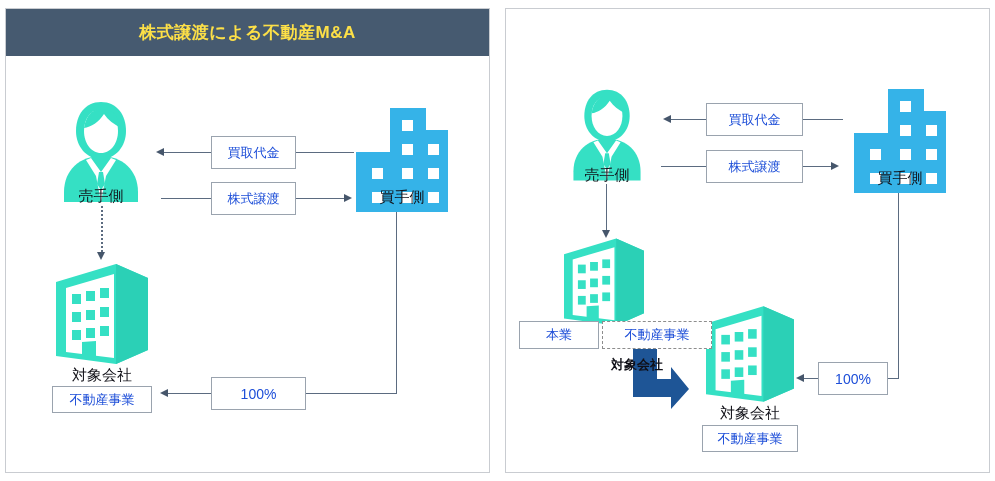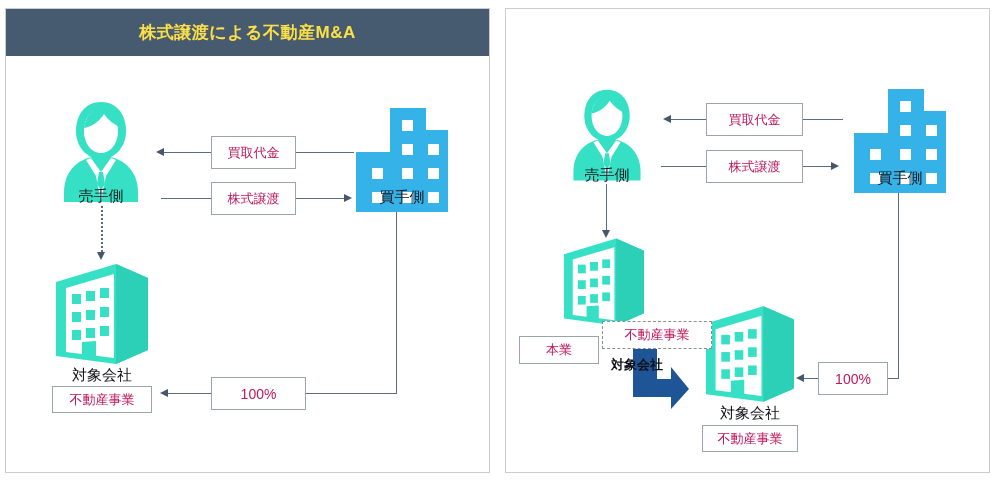--- a/index.html
+++ b/index.html
@@ -28,21 +28,21 @@
     font-weight:bold;font-size:17px;letter-spacing:.5px;
   }
   #panel-right .panel-header{letter-spacing:1.4px;}
   .panel-body{position:absolute;left:0;top:47px;right:0;bottom:0;}
 
   
   .labelbox{
     position:absolute;box-sizing:border-box;
     background:#ffffff;
     border:1px solid #9aa3ae;
-    color:#be185d;
+    color:#1d4ed8;
     font-size:13px;
     display:flex;align-items:center;justify-content:center;
     white-space:nowrap;
     z-index:6;
   }
   .labelbox.dashed{border:1px dashed #8d8d8d;}
   .labelbox.num{font-size:14px;}
 
   
   .line{position:absolute;background:#5b6b80;z-index:2;}
@@ -211,21 +211,21 @@
           <rect x="16" y="48" width="9" height="10" fill="#35e0c4"></rect>
           <rect x="30" y="46" width="9" height="10" fill="#35e0c4"></rect>
           <rect x="44" y="43" width="9" height="10" fill="#35e0c4"></rect>
           <rect x="16" y="66" width="9" height="10" fill="#35e0c4"></rect>
           <rect x="30" y="64" width="9" height="10" fill="#35e0c4"></rect>
           <rect x="44" y="62" width="9" height="10" fill="#35e0c4"></rect>
           <path d="M26 94 L26 78 L40 77 L40 94 Z" fill="#35e0c4"></path>
         </svg>
       </div>
 
-      <div class="labelbox" style="left:13px;top:280px;width:80px;height:28px;">本業</div>
+      <div class="labelbox" style="left:13px;top:265px;width:80px;height:28px;">本業</div>
       <div class="labelbox dashed" style="left:96px;top:265px;width:110px;height:28px;">不動産事業</div>
 
       <div class="icon" style="left:105px;top:293px;z-index:5;">
         <svg width="78" height="63" viewBox="0 0 78 63">
           <path d="M22 0 L46 0 L46 30 L60 30 L60 18 L78 40 L60 60 L60 48 L22 48 Z" fill="#1e5596"></path>
         </svg>
       </div>
       <div class="split-label" style="left:105px;top:300px;">対象会社</div>
 
       <div class="icon" style="left:200px;top:250px;">

